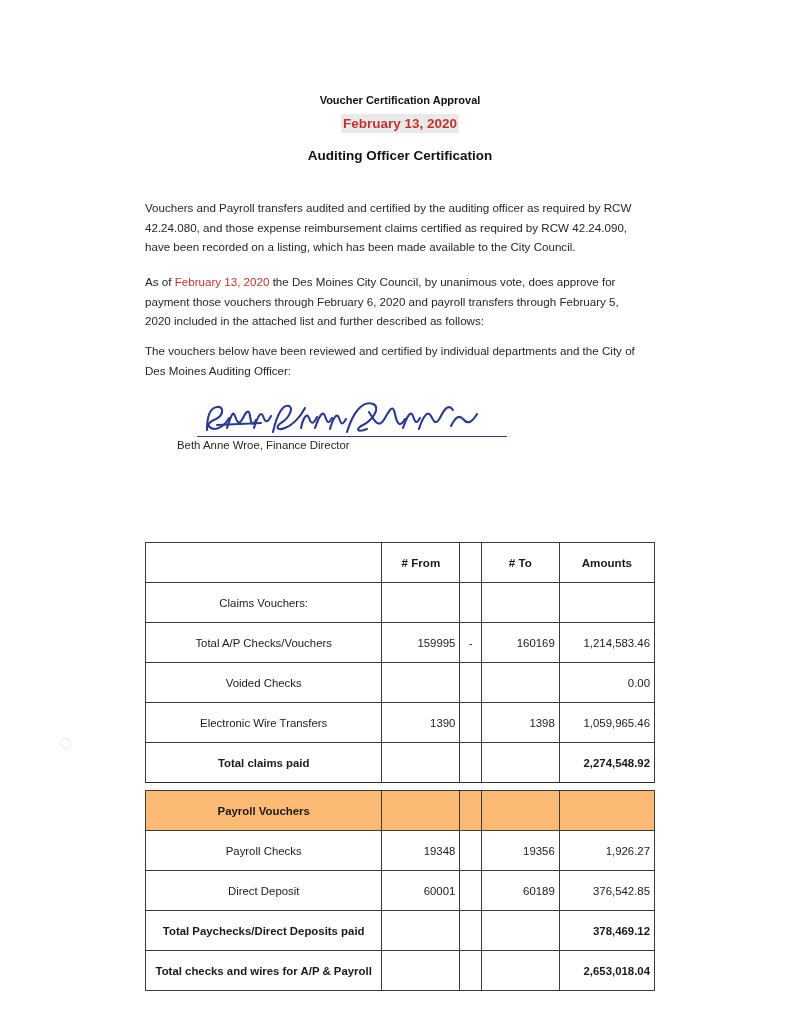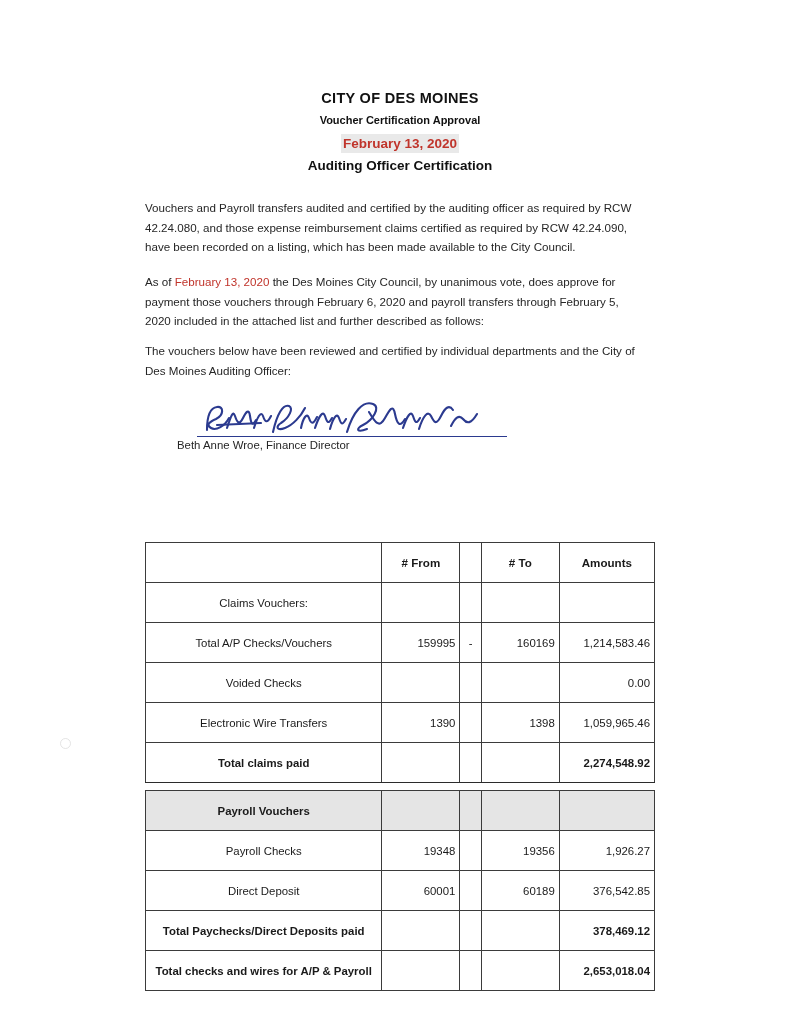--- a/index.html
+++ b/index.html
@@ -52,21 +52,21 @@
     display: inline-block;
     font-size: 13.5px;
     font-weight: bold;
     color: #c0342b;
     background: #e9e9e9;
     padding: 0 2px;
   }
   .title-officer {
     font-size: 13.5px;
     font-weight: bold;
-    margin-top: 3px;
+    margin-top: 13px;
     line-height: 20px;
     color: #111;
   }
 
   
   .body-text {
     position: absolute;
     left: 145px;
     width: 500px;
     font-size: 11.6px;
@@ -133,21 +133,21 @@
     font-weight: bold;
     font-size: 11.6px;
   }
   .hdr-blank {
     border-top: none;
     border-left: none;
     border-bottom: none;
   }
   .row-total td { font-weight: bold; }
   .payroll-head td {
-    background: #e5e5e5;
+    background: #fdba74;
     font-weight: bold;
   }
   .spacer-row td {
     border: none;
     height: 7px;
     padding: 0;
   }
   .thick-top td { border-top: 1.6px solid #2b2b2b; }
   .thick-bottom td { border-bottom: 1.6px solid #2b2b2b; }
 
@@ -161,21 +161,20 @@
     border-radius: 50%;
     opacity: 0.7;
   }
 </style>
 </head>
 <body>
 
 <div class="page">
 
   <div class="header">
-    <div class="title-main">CITY OF DES MOINES</div>
     <div class="title-sub">Voucher Certification Approval</div>
     <div class="title-date-wrap">
       <span class="title-date">February 13, 2020</span>
     </div>
     <div class="title-officer">Auditing Officer Certification</div>
   </div>
 
   <div class="body-text p1">Vouchers and Payroll transfers audited and certified by the auditing officer as required by RCW 42.24.080, and those expense reimbursement claims certified as required by RCW 42.24.090, have been recorded on a listing, which has been made available to the City Council.</div>
 
   <div class="body-text p2">

